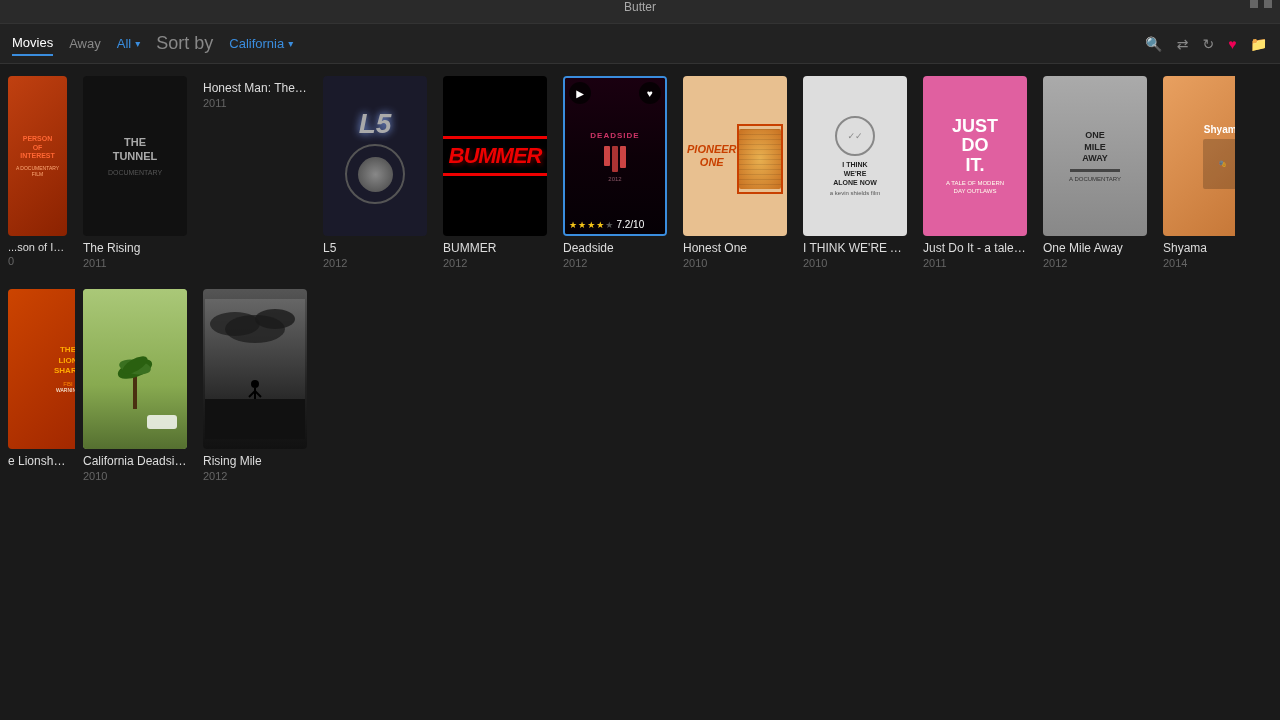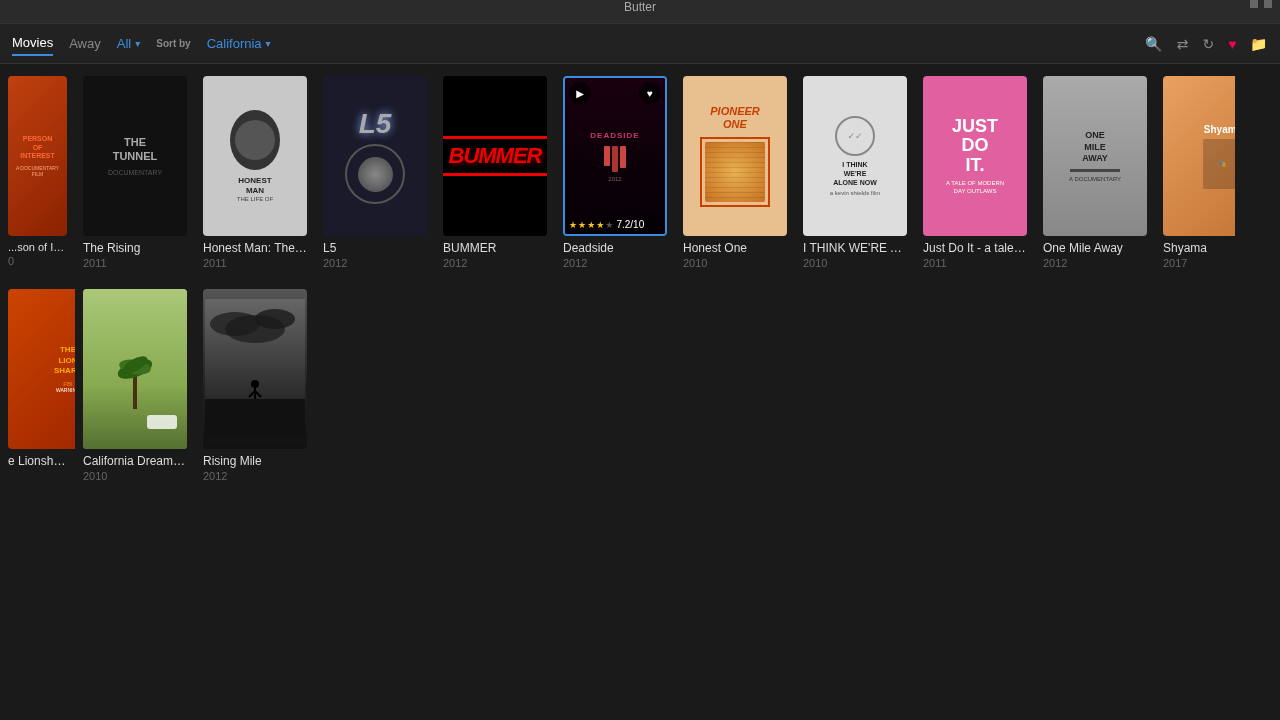--- a/index.html
+++ b/index.html
@@ -66,23 +66,22 @@
       gap: 4px;
       font-size: 13px;
       color: #3a8dde;
       cursor: pointer;
     }
     .nav-filter .chevron {
       font-size: 10px;
       color: #3a8dde;
     }
     .nav-sortby {
-      font-size: 10px;
+      font-size: 18px;
       color: #888;
-      font-weight: bold;
     }
     .nav-right {
       margin-left: auto;
       display: flex;
       gap: 14px;
       align-items: center;
     }
     .nav-icon {
       color: #888;
       font-size: 14px;
@@ -190,29 +189,20 @@
             <div style="color:#aaa; font-size:11px; font-weight:bold; margin-bottom:4px;">THE<br>TUNNEL</div>
             <div style="color:#555; font-size:7px;">DOCUMENTARY</div>
           </div>
         </div>
       </div>
       <div class="movie-title">The Rising</div>
       <div class="movie-year">2011</div>
     </div>
 
     <div class="movie-item">
-      <div class="movie-poster" style="background:#c8c8c8;">
-        <div style="width:100%;height:100%;display:flex;align-items:center;justify-content:center;flex-direction:column; padding:6px;">
-          <div style="width:50px;height:60px;background:#333;border-radius:50%;display:flex;align-items:center;justify-content:center; margin-bottom:6px; overflow:hidden;">
-            <div style="width:40px;height:40px;background:#555;border-radius:50%;"></div>
-          </div>
-          <div style="color:#222; font-size:8px; font-weight:bold; text-align:center; line-height:1.2;">HONEST<br>MAN</div>
-          <div style="color:#444; font-size:6px; text-align:center;">THE LIFE OF</div>
-        </div>
-      </div>
       <div class="movie-title">Honest Man: The Lif...</div>
       <div class="movie-year">2011</div>
     </div>
 
     <div class="movie-item">
       <div class="movie-poster" style="background:#1a1a2a;">
         <div style="width:100%;height:100%;display:flex;align-items:center;justify-content:center; flex-direction:column; padding:4px;">
           <div style="color:#aaa; font-size:28px; font-weight:bold; font-style:italic; text-shadow:0 0 8px #88aaff;">L5</div>
           <div style="width:60px;height:60px;border:2px solid #555;border-radius:50%;display:flex;align-items:center;justify-content:center; margin-top:4px;">
             <div style="width:35px;height:35px;background:radial-gradient(#888,#444);border-radius:50%;"></div>
@@ -260,21 +250,21 @@
           <span style="color:#555;font-size:9px;">★</span>
           <span style="color:#fff;font-size:10px;margin-left:2px;">7.2/10</span>
         </div>
       </div>
       <div class="movie-title">Deadside</div>
       <div class="movie-year">2012</div>
     </div>
 
     <div class="movie-item">
       <div class="movie-poster" style="background:#e8c090;">
-        <div style="width:100%;height:100%;display:flex;align-items:center;justify-content:center; flex-direction:column; padding:4px;">
+        <div style="width:100%;height:100%;display:flex;align-items:center;justify-content:center; flex-direction:row; padding:4px;">
           <div style="color:#c84000; font-size:11px; font-weight:bold; text-align:center; line-height:1.2; font-style:italic;">PIONEER<br>ONE</div>
           <div style="width:70px;height:70px;border:2px solid #c84000;display:flex;align-items:center;justify-content:center; margin-top:6px; overflow:hidden;">
             <div style="width:60px;height:60px;background:radial-gradient(#e8b050,#c87020);border-radius:2px;position:relative;">
               <div style="position:absolute;inset:0;background:repeating-linear-gradient(0deg,transparent,transparent 4px,rgba(0,0,0,0.1) 4px,rgba(0,0,0,0.1) 5px);"></div>
             </div>
           </div>
         </div>
       </div>
       <div class="movie-title">Honest One</div>
       <div class="movie-year">2010</div>
@@ -320,21 +310,21 @@
     <div class="movie-item" style="width:80px; overflow:hidden;">
       <div class="movie-poster" style="background:linear-gradient(135deg,#e8a060,#c07030); width:120px;">
         <div style="width:100%;height:100%;display:flex;align-items:center;justify-content:center; flex-direction:column; padding:4px;">
           <div style="color:#fff; font-size:10px; font-weight:bold; text-align:center;">Shyama</div>
           <div style="width:40px;height:50px;background:rgba(0,0,0,0.2);border-radius:2px;margin-top:4px;display:flex;align-items:center;justify-content:center;">
             <div style="color:#fff8;font-size:7px;">🎭</div>
           </div>
         </div>
       </div>
       <div class="movie-title">Shyama</div>
-      <div class="movie-year">2017</div>
+      <div class="movie-year">2014</div>
     </div>
   </div>
 
   <div class="row2">
 
     <div class="movie-item" style="width:75px; overflow:hidden;">
       <div class="movie-poster" style="background:linear-gradient(135deg,#cc4400,#992200); width:120px;">
         <div style="width:100%;height:100%;display:flex;align-items:center;justify-content:center; flex-direction:column; padding:4px;">
           <div style="color:#ffaa00;font-size:8px;font-weight:bold;text-align:center;line-height:1.3;">THE<br>LION<br>SHARE</div>
           <div style="color:#ff8800;font-size:6px;text-align:center;margin-top:4px;">FBI</div>
@@ -354,21 +344,21 @@
               <rect x="28" y="40" width="4" height="40" fill="#4a3010"></rect>
               <ellipse cx="30" cy="40" rx="18" ry="8" fill="#2a6010" transform="rotate(-20,30,40)"></ellipse>
               <ellipse cx="30" cy="38" rx="16" ry="7" fill="#3a7020" transform="rotate(10,30,38)"></ellipse>
               <ellipse cx="30" cy="36" rx="14" ry="6" fill="#2a6010" transform="rotate(-30,30,36)"></ellipse>
             </svg>
           </div>
 
           <div style="position:absolute;bottom:20px;right:10px;width:30px;height:14px;background:#fff;border-radius:3px;opacity:0.8;"></div>
         </div>
       </div>
-      <div class="movie-title">California Dreaming</div>
+      <div class="movie-title">California Deadside</div>
       <div class="movie-year">2010</div>
     </div>
 
     <div class="movie-item">
       <div class="movie-poster" style="background:#1a1a1a;">
         <div style="width:100%;height:100%;display:flex;align-items:center;justify-content:center; background:linear-gradient(180deg,#555 0%,#222 60%,#111 100%);">
 
           <svg width="100" height="140" viewBox="0 0 100 140" style="display:block;">
 
             <defs>

